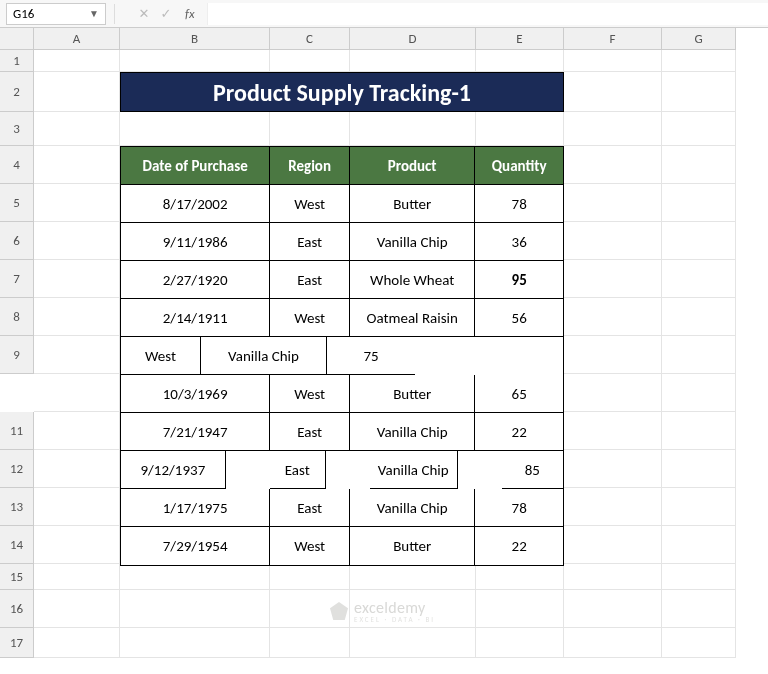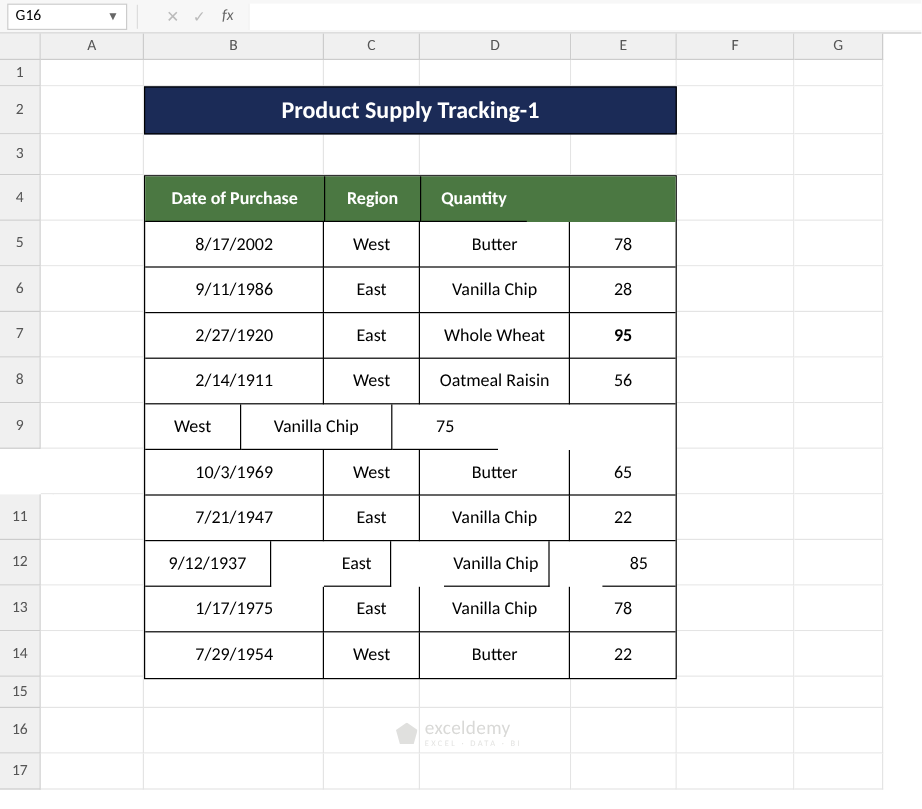--- a/index.html
+++ b/index.html
@@ -85,21 +85,21 @@
     border-bottom: 1px solid #e4e4e4;
     background: #fff;
   }
 
   
   .title-banner {
     position: absolute;
     background: #1b2b57;
     color: #fff;
     font-weight: bold;
-    font-size: 20px;
+    font-size: 24px;
     display: flex; align-items: center; justify-content: center;
     border: 1px solid #000;
   }
 
   
   .data-table {
     position: absolute;
     border: 1.5px solid #000;
     background: #fff;
   }
@@ -331,33 +331,34 @@
     </div>
 
   <div class="title-banner" id="titleBanner" style="left: 120px; top: 44px; width: 444px; height: 40px;">
     <span>Product Supply Tracking-1</span>
   </div>
 
   <div class="data-table" id="dataTable" style="left: 120px; top: 118px; width: 444px;">
       <div class="dt-row dt-head" style="height: 38px;">
         <div class="dt-cell" style="width: 150px;">Date of Purchase</div>
         <div class="dt-cell" style="width: 80px;">Region</div>
+        <div class="dt-cell" style="width: 126px;">Product</div>
         <div class="dt-cell" style="width: 88px;">Quantity</div>
       </div>
       <div class="dt-row" style="height: 38px;">
         <div class="dt-cell" style="width: 150px;">8/17/2002</div>
         <div class="dt-cell" style="width: 80px;">West</div>
         <div class="dt-cell" style="width: 126px;">Butter</div>
         <div class="dt-cell" style="width: 88px;">78</div>
       </div>
       <div class="dt-row" style="height: 38px;">
         <div class="dt-cell" style="width: 150px;">9/11/1986</div>
         <div class="dt-cell" style="width: 80px;">East</div>
         <div class="dt-cell" style="width: 126px;">Vanilla Chip</div>
-        <div class="dt-cell" style="width: 88px;">28</div>
+        <div class="dt-cell" style="width: 88px;">36</div>
       </div>
       <div class="dt-row" style="height: 38px;">
         <div class="dt-cell" style="width: 150px;">2/27/1920</div>
         <div class="dt-cell" style="width: 80px;">East</div>
         <div class="dt-cell" style="width: 126px;">Whole Wheat</div>
         <div class="dt-cell" style="width: 88px; font-weight: bold;">95</div>
       </div>
       <div class="dt-row" style="height: 38px;">
         <div class="dt-cell" style="width: 150px;">2/14/1911</div>
         <div class="dt-cell" style="width: 80px;">West</div>

